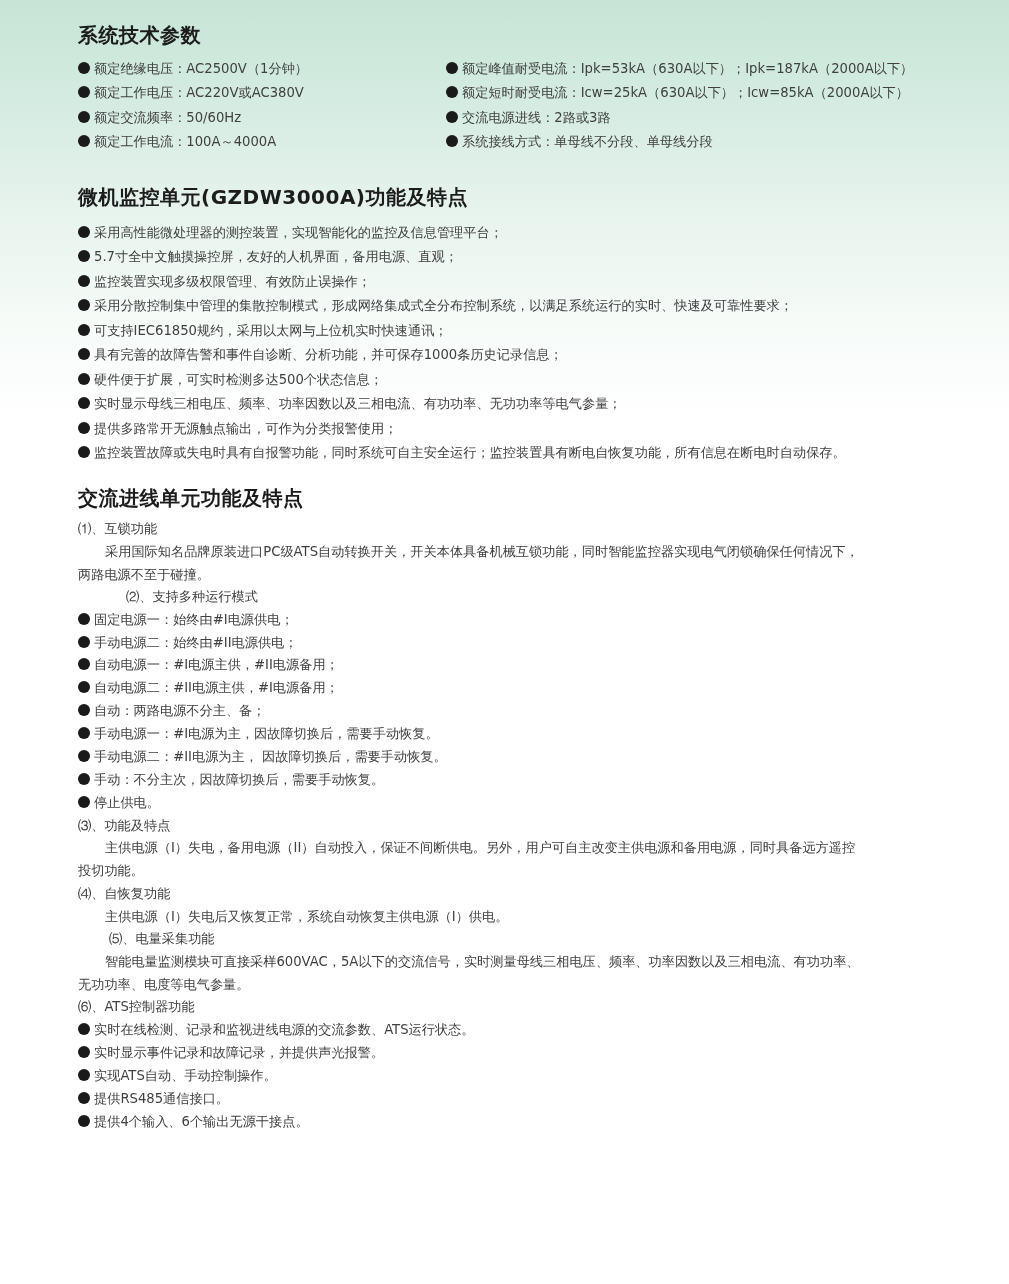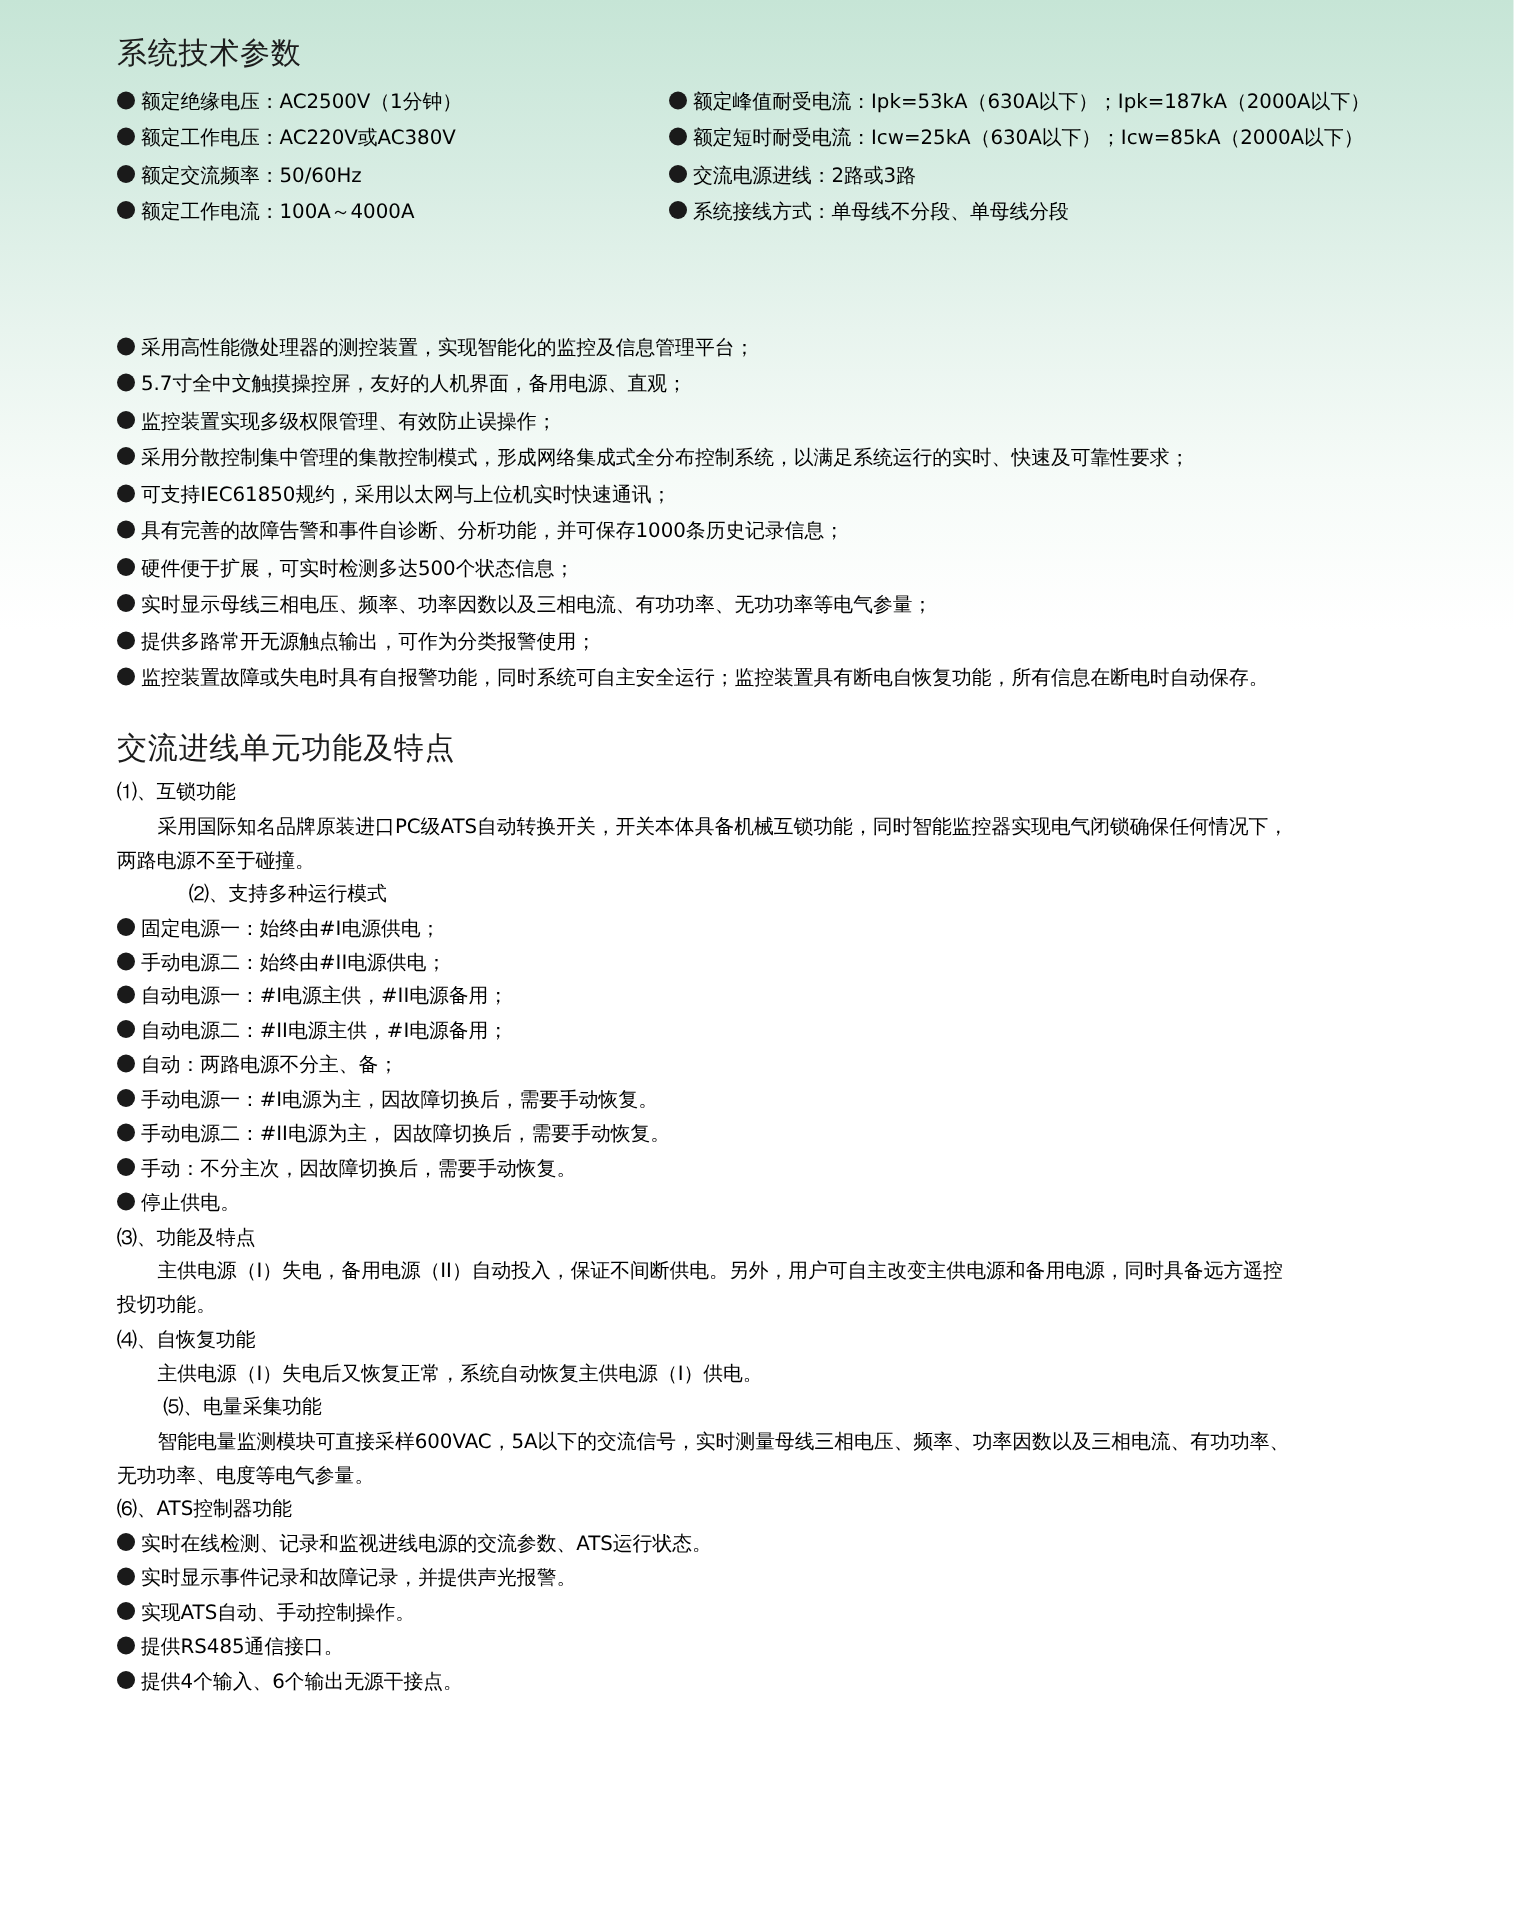--- a/index.html
+++ b/index.html
@@ -10,30 +10,30 @@
       background: linear-gradient(180deg, #c6e5d6 0px, #d6ece2 110px, #e8f4ee 220px, #f6fbf8 320px, #ffffff 420px, #ffffff 1284px);
       font-family: "DejaVu Sans", "Liberation Sans", sans-serif;
       color: #2b2b2b;
       position: relative;
     }
     .page { position: absolute; left: 0; top: 0; width: 1009px; height: 1284px; }
     .h1 {
       position: absolute;
       left: 78px;
       font-size: 20px;
-      font-weight: normal;
+      font-weight: bold;
       color: #1c1c1c;
       letter-spacing: 0.5px;
       white-space: nowrap;
       text-align: center;
     }
     .line {
       position: absolute;
       font-size: 13.2px;
-      color: #000000;
+      color: #404040;
       white-space: nowrap;
       line-height: 18px;
     }
     .bullet {
       display: inline-block;
       width: 12px; height: 12px;
       border-radius: 50%;
       background: #1a1a1a;
       vertical-align: -1px;
       margin-right: 4px;
@@ -50,20 +50,21 @@
   <div class="line" style="left:78px; top:60px;"><span class="bullet"></span><span>额定绝缘电压：AC2500V（1分钟）</span></div>
   <div class="line" style="left:78px; top:84px;"><span class="bullet"></span><span>额定工作电压：AC220V或AC380V</span></div>
   <div class="line" style="left:78px; top:109px;"><span class="bullet"></span><span>额定交流频率：50/60Hz</span></div>
   <div class="line" style="left:78px; top:133px;"><span class="bullet"></span><span>额定工作电流：100A～4000A</span></div>
 
   <div class="line" style="left:446px; top:60px;"><span class="bullet"></span><span>额定峰值耐受电流：Ipk=53kA（630A以下）；Ipk=187kA（2000A以下）</span></div>
   <div class="line" style="left:446px; top:84px;"><span class="bullet"></span><span>额定短时耐受电流：Icw=25kA（630A以下）；Icw=85kA（2000A以下）</span></div>
   <div class="line" style="left:446px; top:109px;"><span class="bullet"></span><span>交流电源进线：2路或3路</span></div>
   <div class="line" style="left:446px; top:133px;"><span class="bullet"></span><span>系统接线方式：单母线不分段、单母线分段</span></div>
 
+  <div class="h1" style="top:184px;">微机监控单元(GZDW3000A)功能及特点</div>
 
   <div class="line" style="left:78px; top:224px;"><span class="bullet"></span><span>采用高性能微处理器的测控装置，实现智能化的监控及信息管理平台；</span></div>
   <div class="line" style="left:78px; top:248px;"><span class="bullet"></span><span>5.7寸全中文触摸操控屏，友好的人机界面，备用电源、直观；</span></div>
   <div class="line" style="left:78px; top:273px;"><span class="bullet"></span><span>监控装置实现多级权限管理、有效防止误操作；</span></div>
   <div class="line" style="left:78px; top:297px;"><span class="bullet"></span><span>采用分散控制集中管理的集散控制模式，形成网络集成式全分布控制系统，以满足系统运行的实时、快速及可靠性要求；</span></div>
   <div class="line" style="left:78px; top:322px;"><span class="bullet"></span><span>可支持IEC61850规约，采用以太网与上位机实时快速通讯；</span></div>
   <div class="line" style="left:78px; top:346px;"><span class="bullet"></span><span>具有完善的故障告警和事件自诊断、分析功能，并可保存1000条历史记录信息；</span></div>
   <div class="line" style="left:78px; top:371px;"><span class="bullet"></span><span>硬件便于扩展，可实时检测多达500个状态信息；</span></div>
   <div class="line" style="left:78px; top:395px;"><span class="bullet"></span><span>实时显示母线三相电压、频率、功率因数以及三相电流、有功功率、无功功率等电气参量；</span></div>
   <div class="line" style="left:78px; top:420px;"><span class="bullet"></span><span>提供多路常开无源触点输出，可作为分类报警使用；</span></div>

